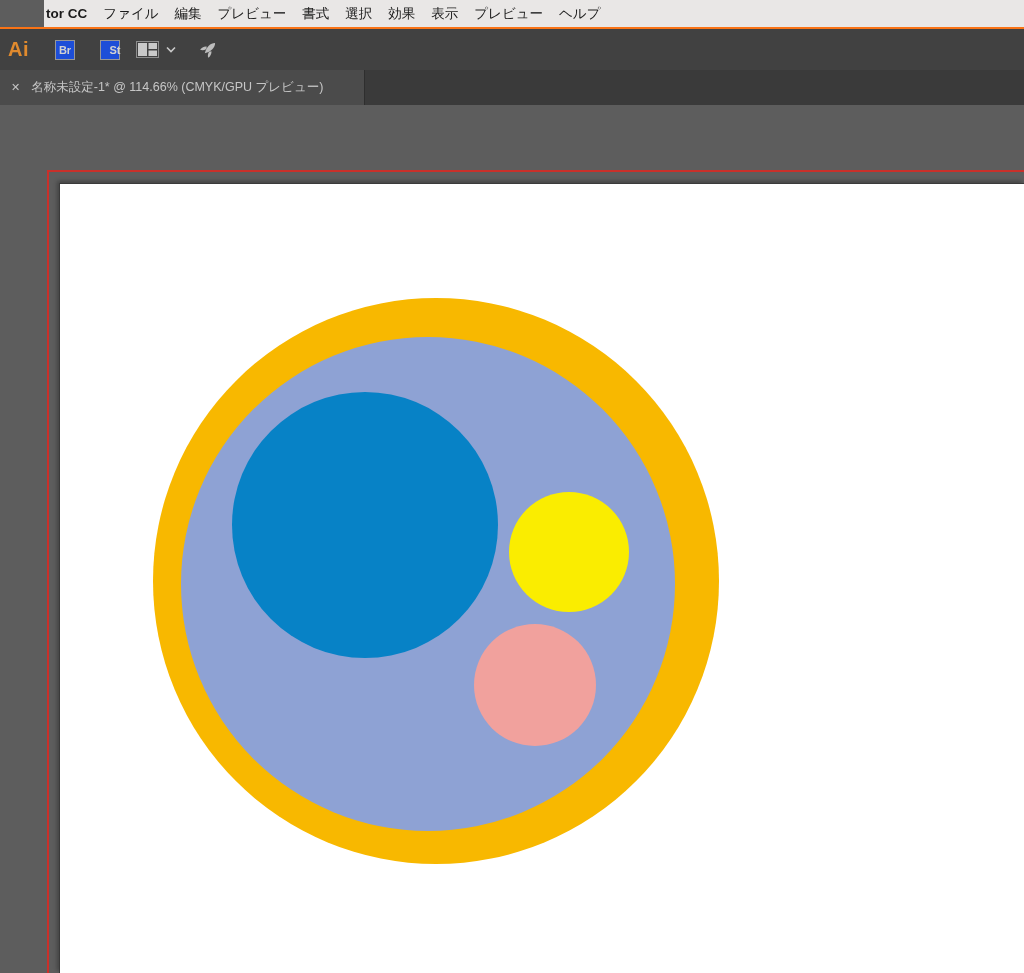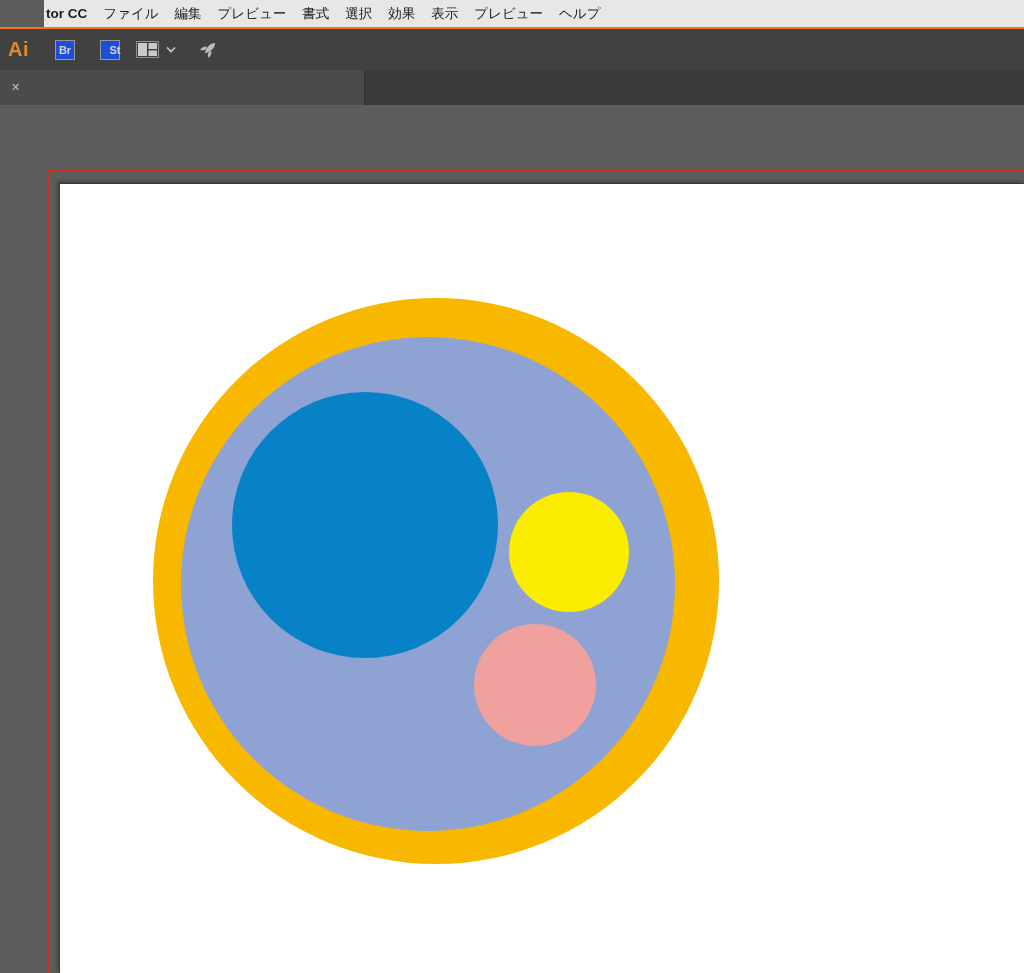--- a/index.html
+++ b/index.html
@@ -85,20 +85,21 @@
           <path d="M8.6 10.5 C6.4 12.3 5.8 15.2 6.3 17.4 C8.4 16.3 9.6 14.6 10.1 12.4 Z"></path>
           <path d="M15.4 10.5 C17.6 12.3 18.2 15.2 17.7 17.4 C15.6 16.3 14.4 14.6 13.9 12.4 Z"></path>
         </g>
       </svg>
     </span>
   </div>
 
   <div class="tabstrip">
     <div class="tab">
       <span class="closex">✕</span>
+      <span class="tabtitle">名称未設定-1* @ 114.66% (CMYK/GPU プレビュー)</span>
     </div>
   </div>
 
   <div class="canvas">
     <div class="bleed"></div>
     <div class="artboard">
       <svg class="artsvg" viewBox="0 0 965 790">
           <circle cx="376" cy="397" r="283" fill="#F8B800"></circle>
           <circle cx="368" cy="400" r="247" fill="#8EA2D4"></circle>
           <circle cx="305" cy="341" r="133" fill="#0782C6"></circle>

